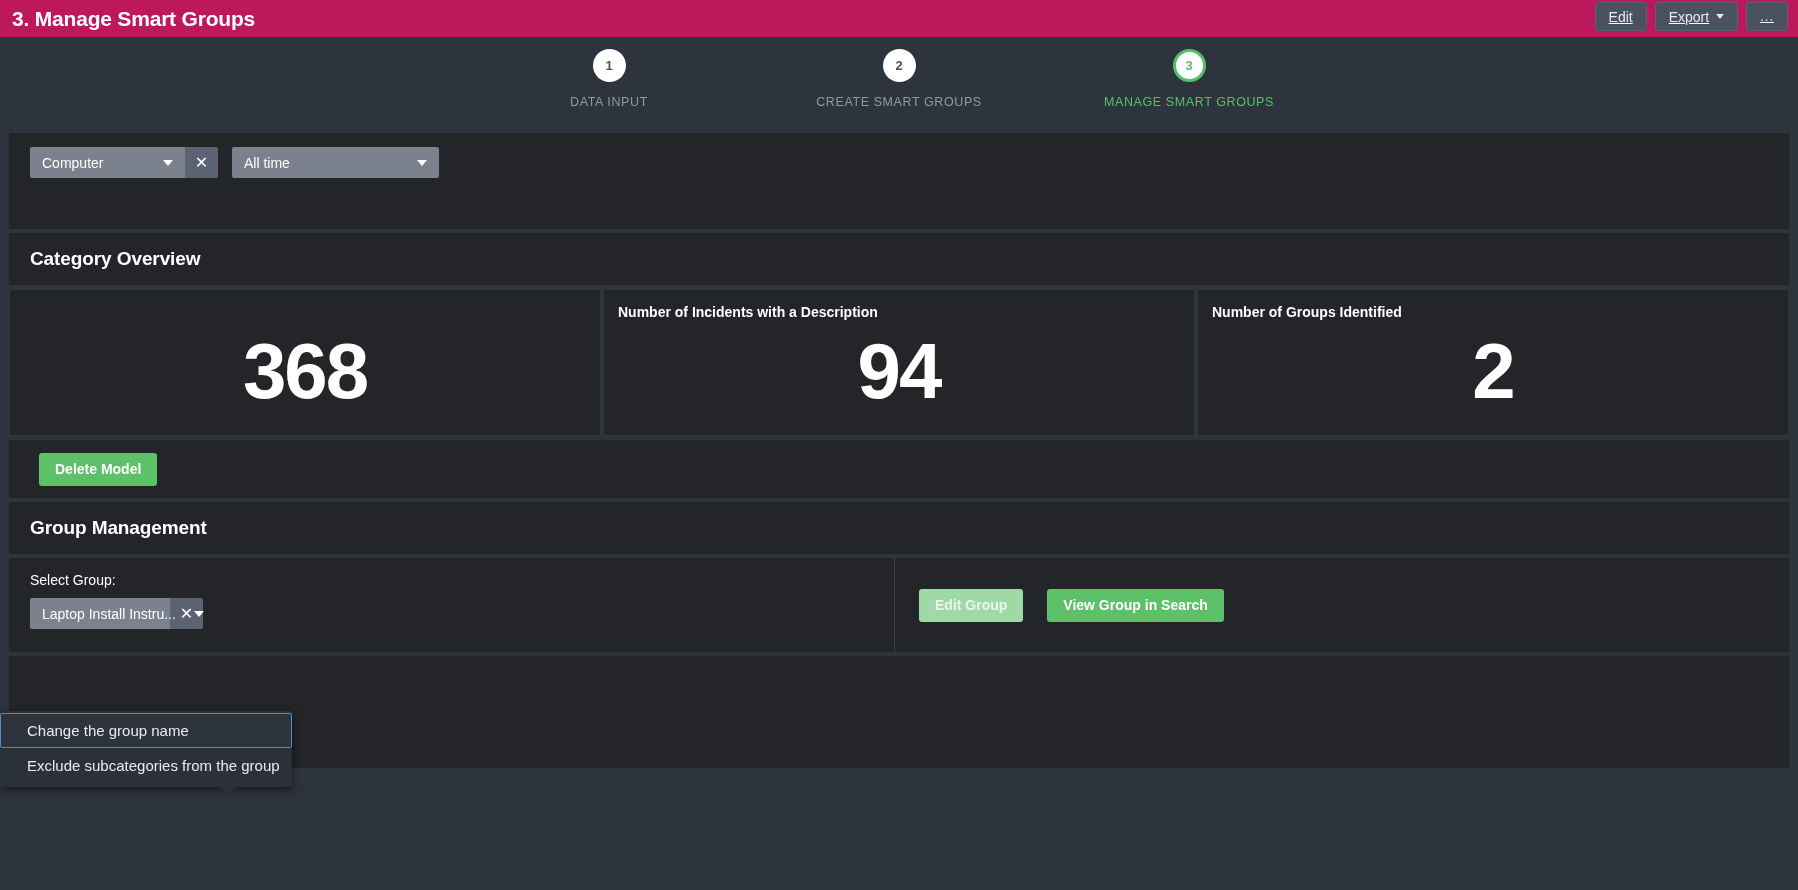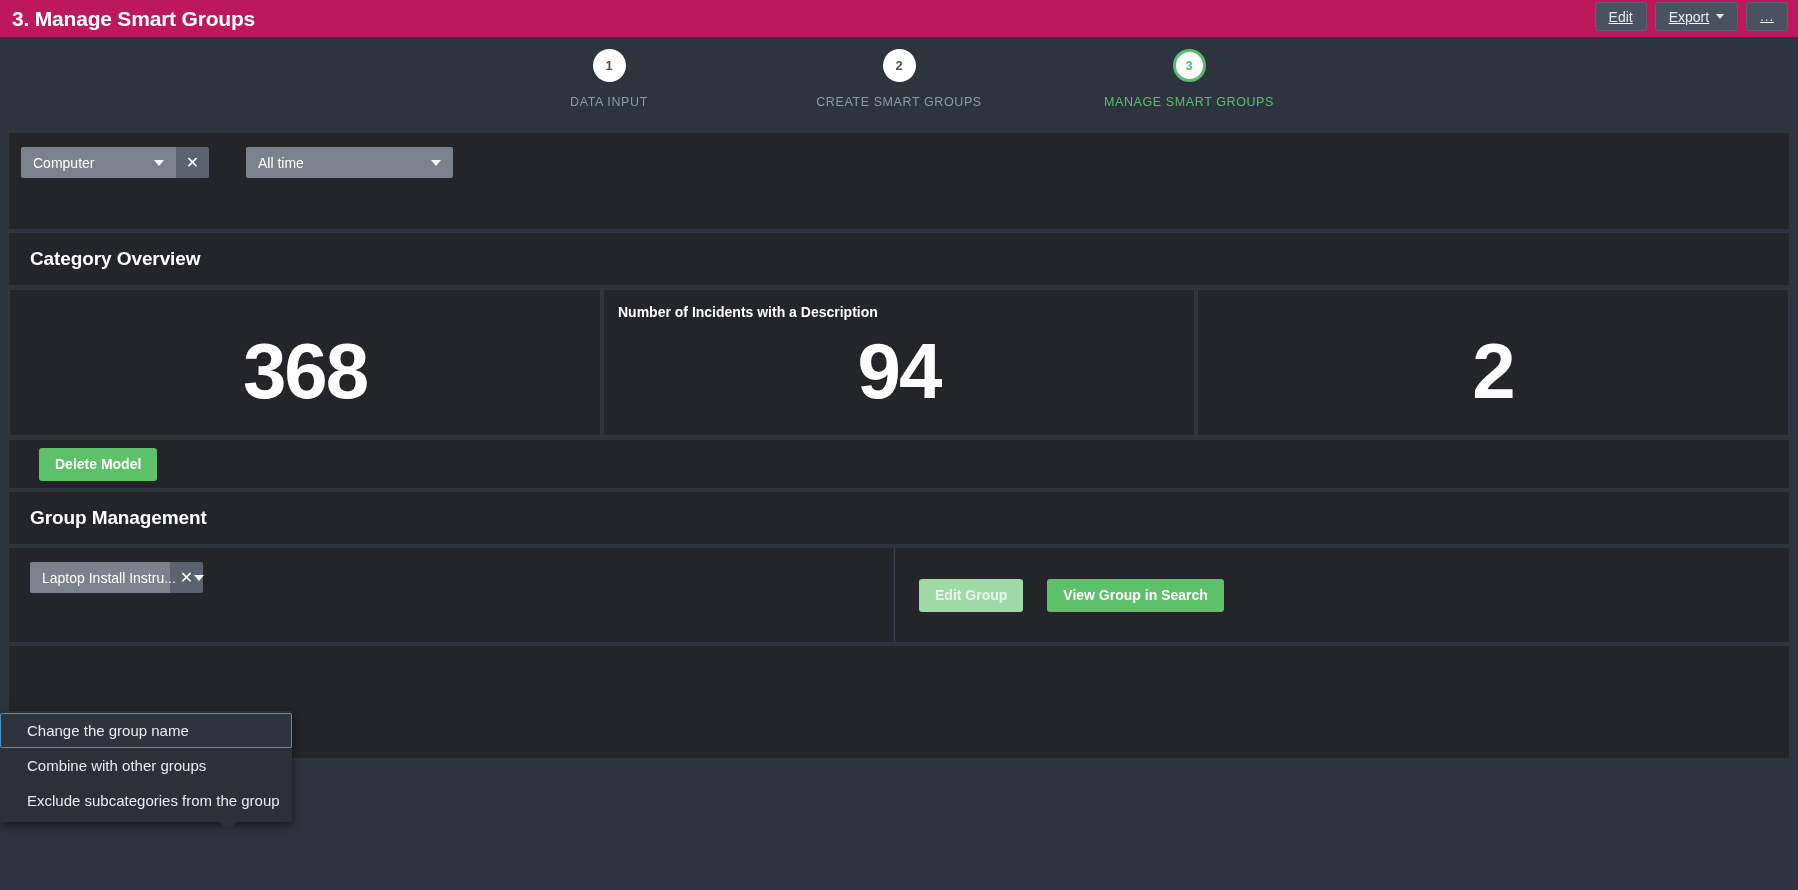--- a/index.html
+++ b/index.html
@@ -110,21 +110,21 @@
     margin: 0 9px 4px 9px;
   }
 
   .filter-panel { padding: 14px 0 18px 0; height: 96px; }
   .lbl {
     font-size: 14px;
     color: #ffffff;
     padding-left: 21px;
     margin-bottom: 10px;
   }
-  .filter-row { display: flex; padding-left: 12px; gap: 37px; align-items: flex-start; }
+  .filter-row { display: flex; padding-left: 21px; gap: 14px; align-items: flex-start; }
 
   .sel-group { display: flex; }
   .sel {
     background: #7b818d;
     color: #ffffff;
     border: none;
     height: 31px;
     font-size: 14px;
     display: flex;
     align-items: center;
@@ -203,21 +203,21 @@
     font-size: 78px;
     font-weight: bold;
     letter-spacing: -2px;
     color: #ffffff;
   }
 
   
   .action-panel {
     background: #232528;
     margin: 0 9px 4px 9px;
-    height: 48px;
+    height: 58px;
     display: flex;
     align-items: center;
     padding-left: 30px;
   }
   .btn-green {
     background: #5cc169;
     color: #ffffff;
     border: none;
     border-radius: 3px;
     font-size: 14px;
@@ -364,34 +364,36 @@
 
 <div class="stats-row">
   <div class="stat-card">
     <div class="stat-value">368</div>
   </div>
   <div class="stat-card">
     <div class="stat-title">Number of Incidents with a Description</div>
     <div class="stat-value">94</div>
   </div>
   <div class="stat-card">
+    <div class="stat-title">Number of Groups Identified</div>
     <div class="stat-value">2</div>
   </div>
 </div>
 
 <div class="action-panel">
   <button class="btn-green">Delete Model</button>
 </div>
 
 <div class="section-header">
   <h2>Group Management</h2>
 </div>
 
 <div class="group-panel">
   <div class="group-left">
+    <div class="lbl" style="padding-left:0">Select Group:</div>
     <div class="group-sel-row">
       <div class="sel w-group">
         <span class="sel-text">Laptop Install Instru...</span>
         <span class="caret"></span>
       </div>
       <div class="sel-clear">✕</div>
     </div>
   </div>
   <div class="group-right">
     <button class="btn-green muted">Edit Group</button>
@@ -401,16 +403,15 @@
 
 <div class="bottom-panel">
   <div class="sel w-select">
     <span class="sel-text">Select...</span>
     <span class="caret"></span>
   </div>
 </div>
 
 <div class="popup">
   <div class="popup-item selected">Change the group name</div>
-  <div class="popup-item">Combine with other groups</div>
   <div class="popup-item">Exclude subcategories from the group</div>
   <div class="popup-arrow"></div>
 </div>
 
 </body></html>

